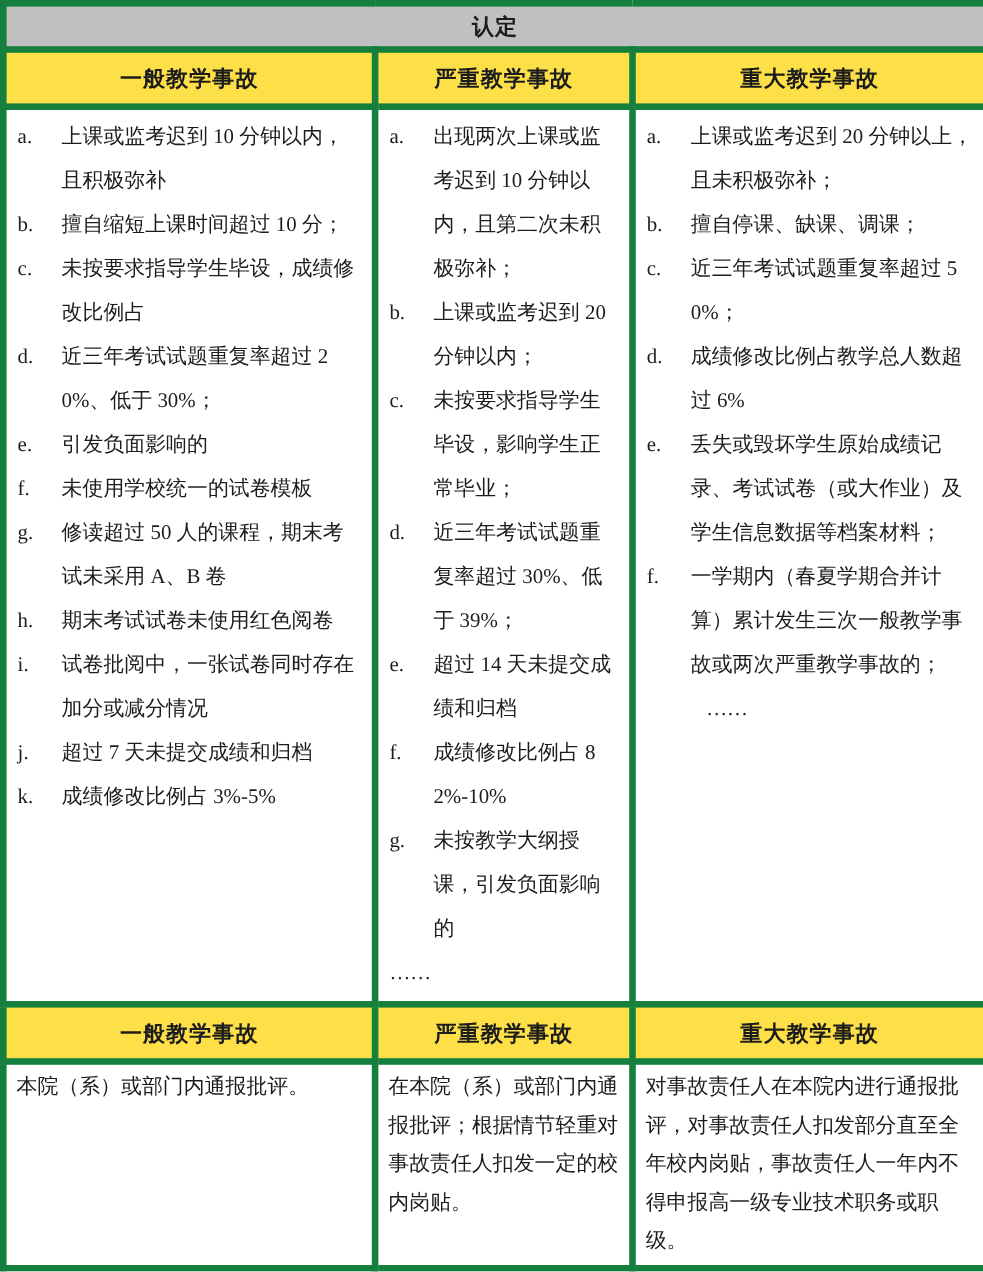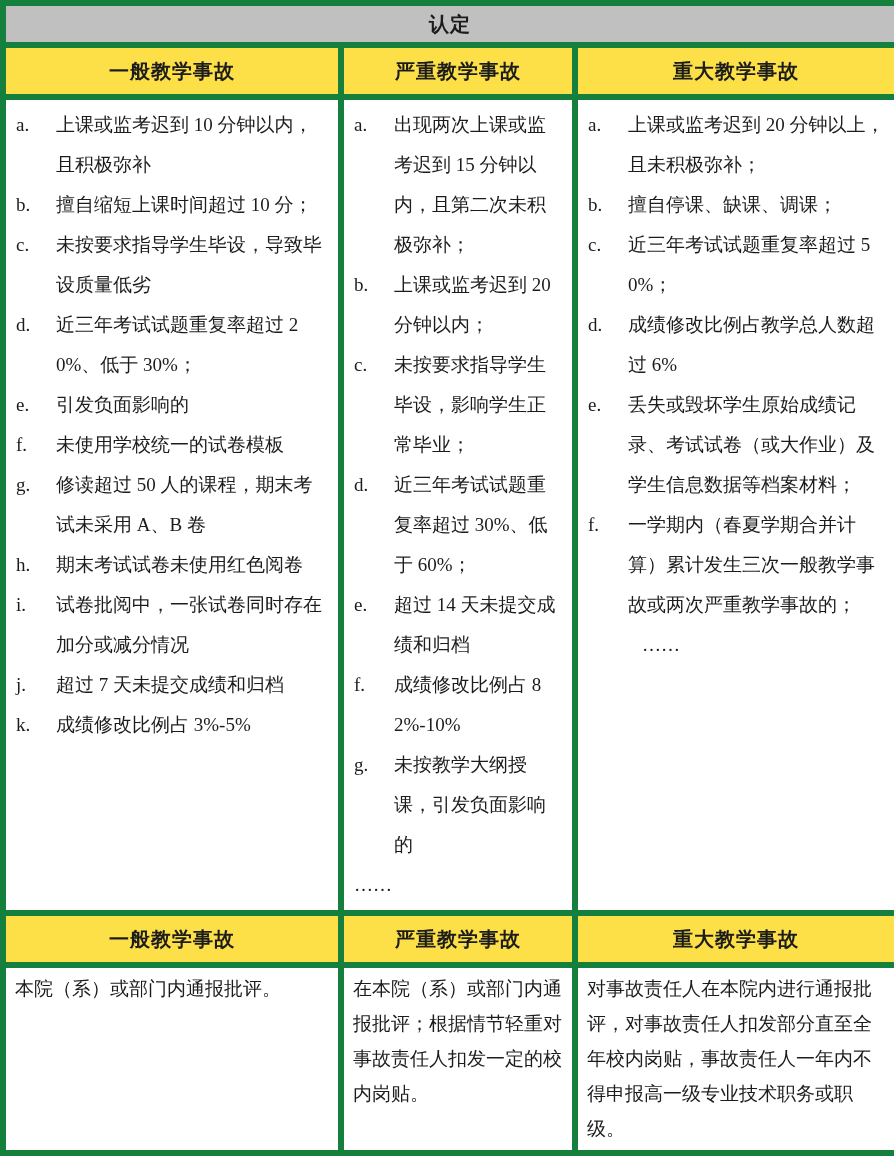--- a/index.html
+++ b/index.html
@@ -109,21 +109,21 @@
             <span class="item-text">上课或监考迟到 10 分钟以内，且积极弥补</span>
           </div>
 
           <div class="list-item">
             <span class="item-marker">b.</span>
             <span class="item-text">擅自缩短上课时间超过 10 分；</span>
           </div>
 
           <div class="list-item">
             <span class="item-marker">c.</span>
-            <span class="item-text">未按要求指导学生毕设，导致毕设质量低劣</span>
+            <span class="item-text">未按要求指导学生毕设，成绩修改比例占</span>
           </div>
 
           <div class="list-item">
             <span class="item-marker">d.</span>
             <span class="item-text">近三年考试试题重复率超过 20%、低于 30%；</span>
           </div>
 
           <div class="list-item">
             <span class="item-marker">e.</span>
             <span class="item-text">引发负面影响的</span>
@@ -159,36 +159,36 @@
             <span class="item-text">成绩修改比例占 3%-5%</span>
           </div>
         </div>
 
     </td>
     <td>
       <div>
 
           <div class="list-item">
             <span class="item-marker">a.</span>
-            <span class="item-text">出现两次上课或监考迟到 15 分钟以内，且第二次未积极弥补；</span>
+            <span class="item-text">出现两次上课或监考迟到 10 分钟以内，且第二次未积极弥补；</span>
           </div>
 
           <div class="list-item">
             <span class="item-marker">b.</span>
             <span class="item-text">上课或监考迟到 20 分钟以内；</span>
           </div>
 
           <div class="list-item">
             <span class="item-marker">c.</span>
             <span class="item-text">未按要求指导学生毕设，影响学生正常毕业；</span>
           </div>
 
           <div class="list-item">
             <span class="item-marker">d.</span>
-            <span class="item-text">近三年考试试题重复率超过 30%、低于 60%；</span>
+            <span class="item-text">近三年考试试题重复率超过 30%、低于 39%；</span>
           </div>
 
           <div class="list-item">
             <span class="item-marker">e.</span>
             <span class="item-text">超过 14 天未提交成绩和归档</span>
           </div>
 
           <div class="list-item">
             <span class="item-marker">f.</span>
             <span class="item-text">成绩修改比例占 82%-10%</span>

